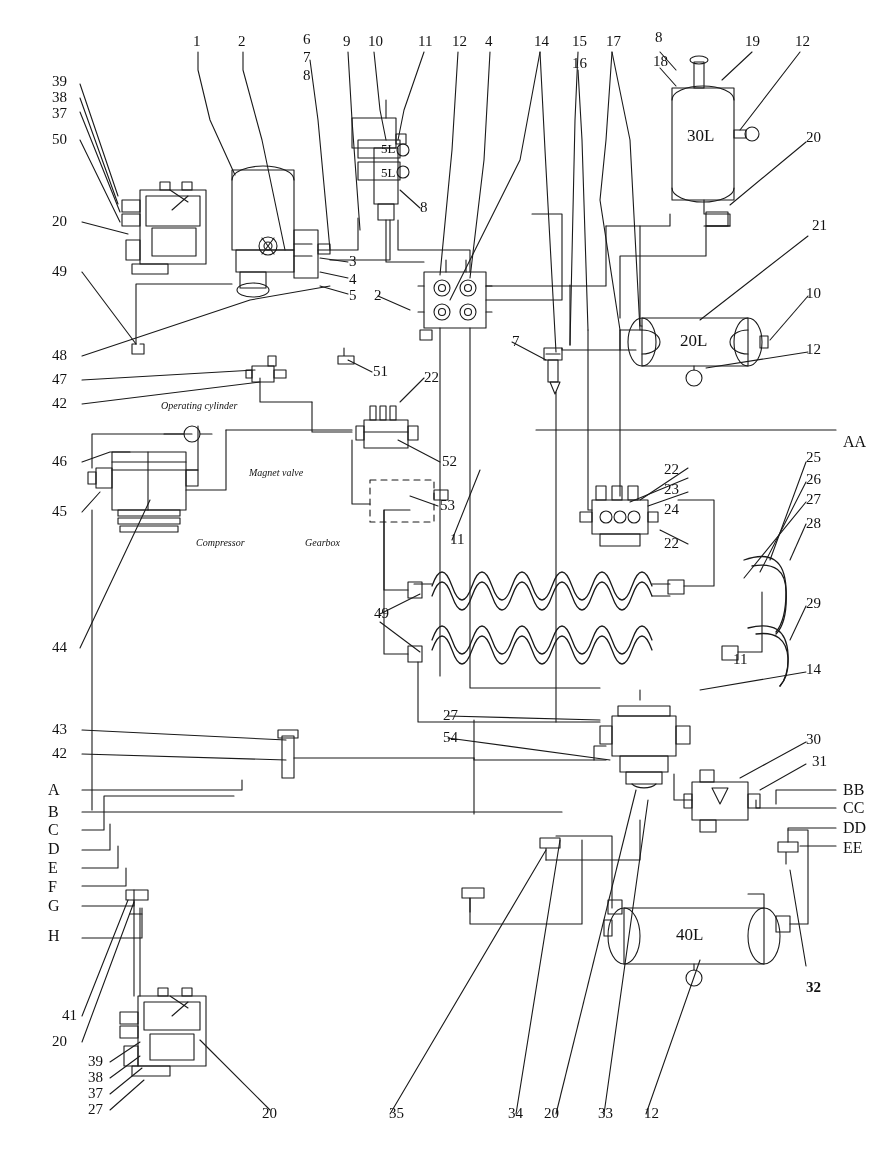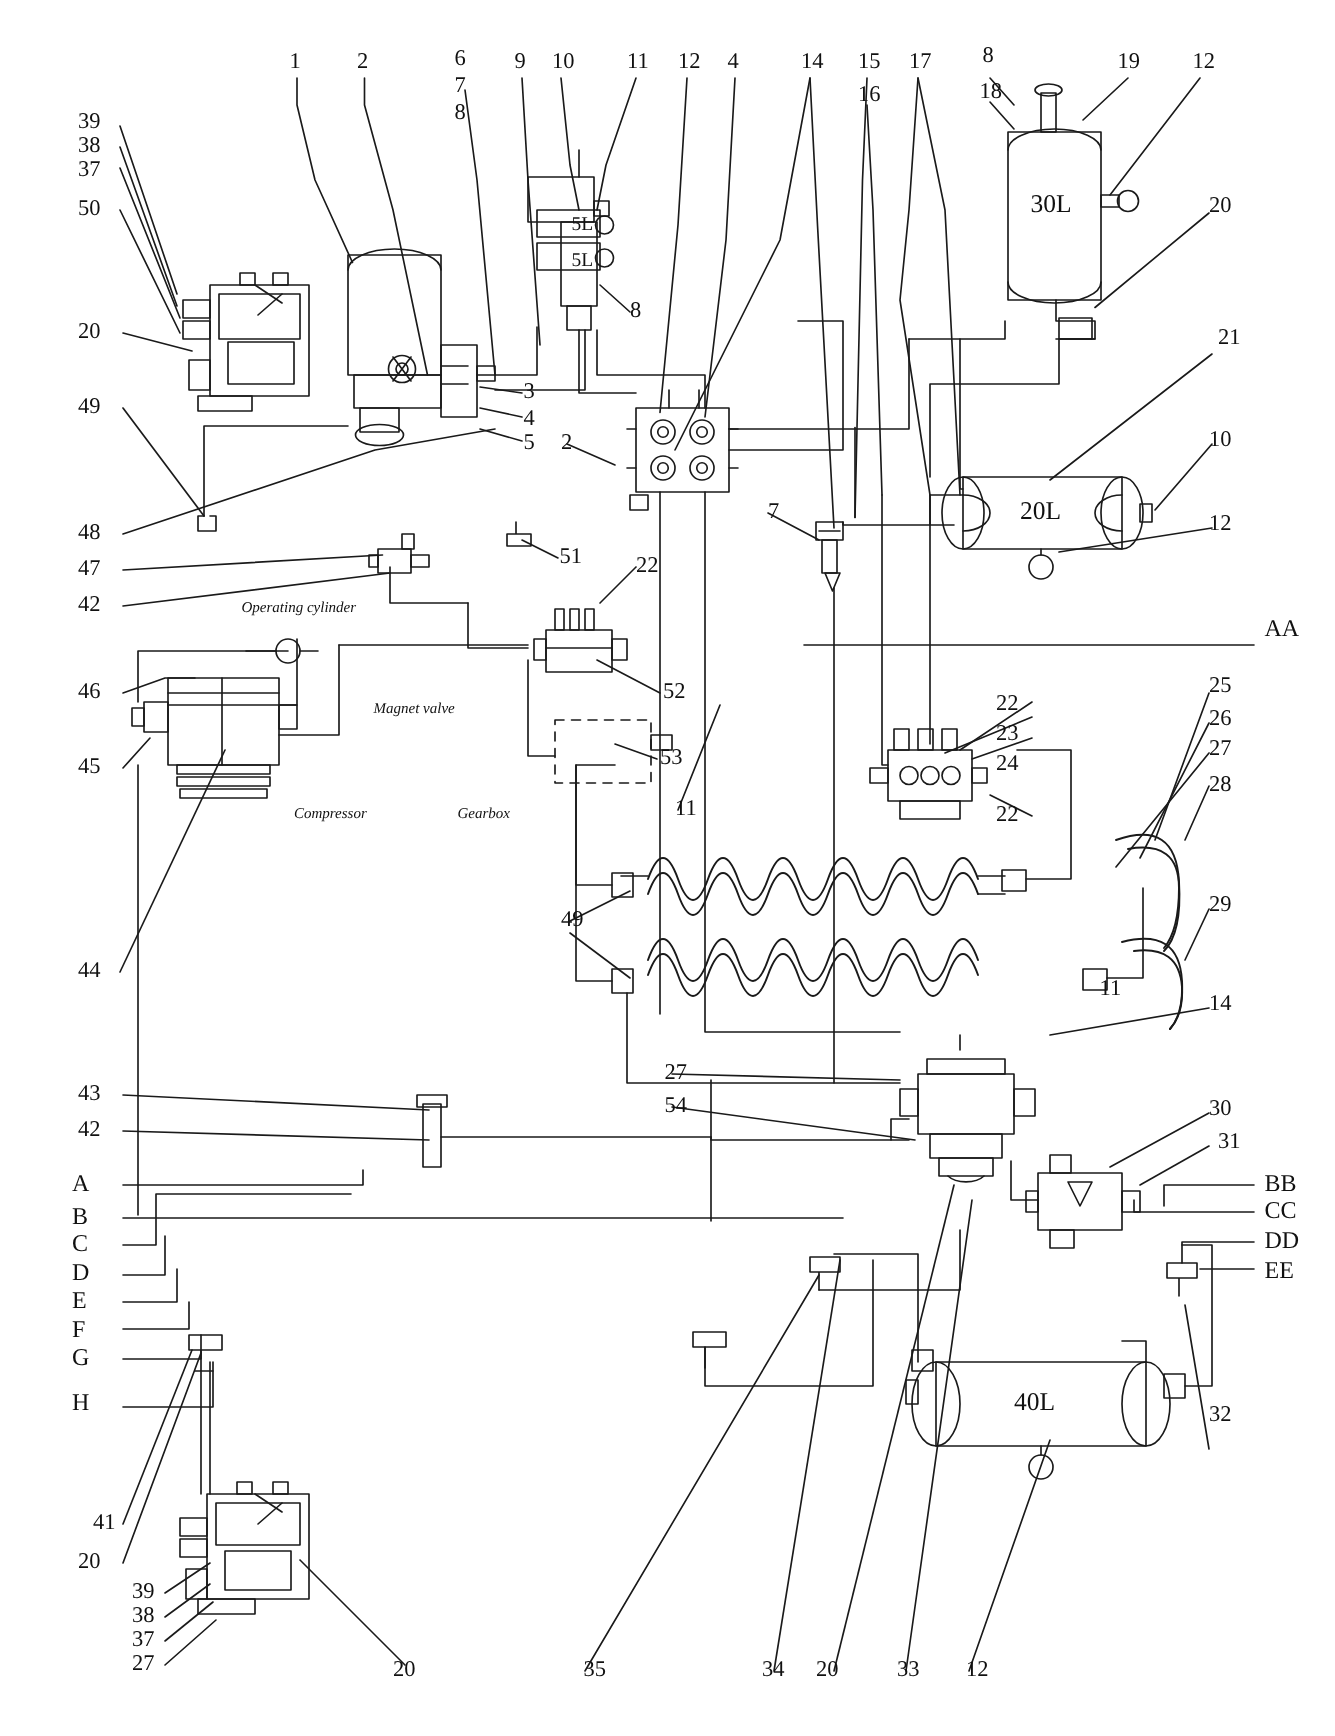--- a/index.html
+++ b/index.html
@@ -366,35 +366,35 @@
 <div class="lbl" style="left:52px;top:1034px;">20</div>
 <div class="lbl" style="left:88px;top:1054px;">39</div>
 <div class="lbl" style="left:88px;top:1070px;">38</div>
 <div class="lbl" style="left:88px;top:1086px;">37</div>
 <div class="lbl" style="left:88px;top:1102px;">27</div>
 
 <div class="lbl" style="left:806px;top:130px;">20</div>
 <div class="lbl" style="left:812px;top:218px;">21</div>
 <div class="lbl" style="left:806px;top:286px;">10</div>
 <div class="lbl" style="left:806px;top:342px;">12</div>
-<div class="lbl big" style="left:843px;top:412px;">AA</div>
+<div class="lbl big" style="left:843px;top:434px;">AA</div>
 
 <div class="lbl" style="left:664px;top:462px;">22</div>
 <div class="lbl" style="left:664px;top:482px;">23</div>
 <div class="lbl" style="left:664px;top:502px;">24</div>
 <div class="lbl" style="left:664px;top:536px;">22</div>
 <div class="lbl" style="left:806px;top:450px;">25</div>
 <div class="lbl" style="left:806px;top:472px;">26</div>
 <div class="lbl" style="left:806px;top:492px;">27</div>
 <div class="lbl" style="left:806px;top:516px;">28</div>
 <div class="lbl" style="left:806px;top:596px;">29</div>
 <div class="lbl" style="left:806px;top:662px;">14</div>
 <div class="lbl" style="left:806px;top:732px;">30</div>
 <div class="lbl" style="left:812px;top:754px;">31</div>
-<div class="lbl" style="left:806px;top:936px;">32</div>
+<div class="lbl" style="left:806px;top:980px;font-weight:bold;">32</div>
 
 <div class="lbl" style="left:349px;top:254px;">3</div>
 <div class="lbl" style="left:349px;top:272px;">4</div>
 <div class="lbl" style="left:349px;top:288px;">5</div>
 <div class="lbl" style="left:374px;top:288px;">2</div>
 <div class="lbl" style="left:420px;top:200px;">8</div>
 <div class="lbl" style="left:512px;top:334px;">7</div>
 <div class="lbl" style="left:373px;top:364px;">51</div>
 <div class="lbl" style="left:424px;top:370px;">22</div>
 <div class="lbl" style="left:442px;top:454px;">52</div>

